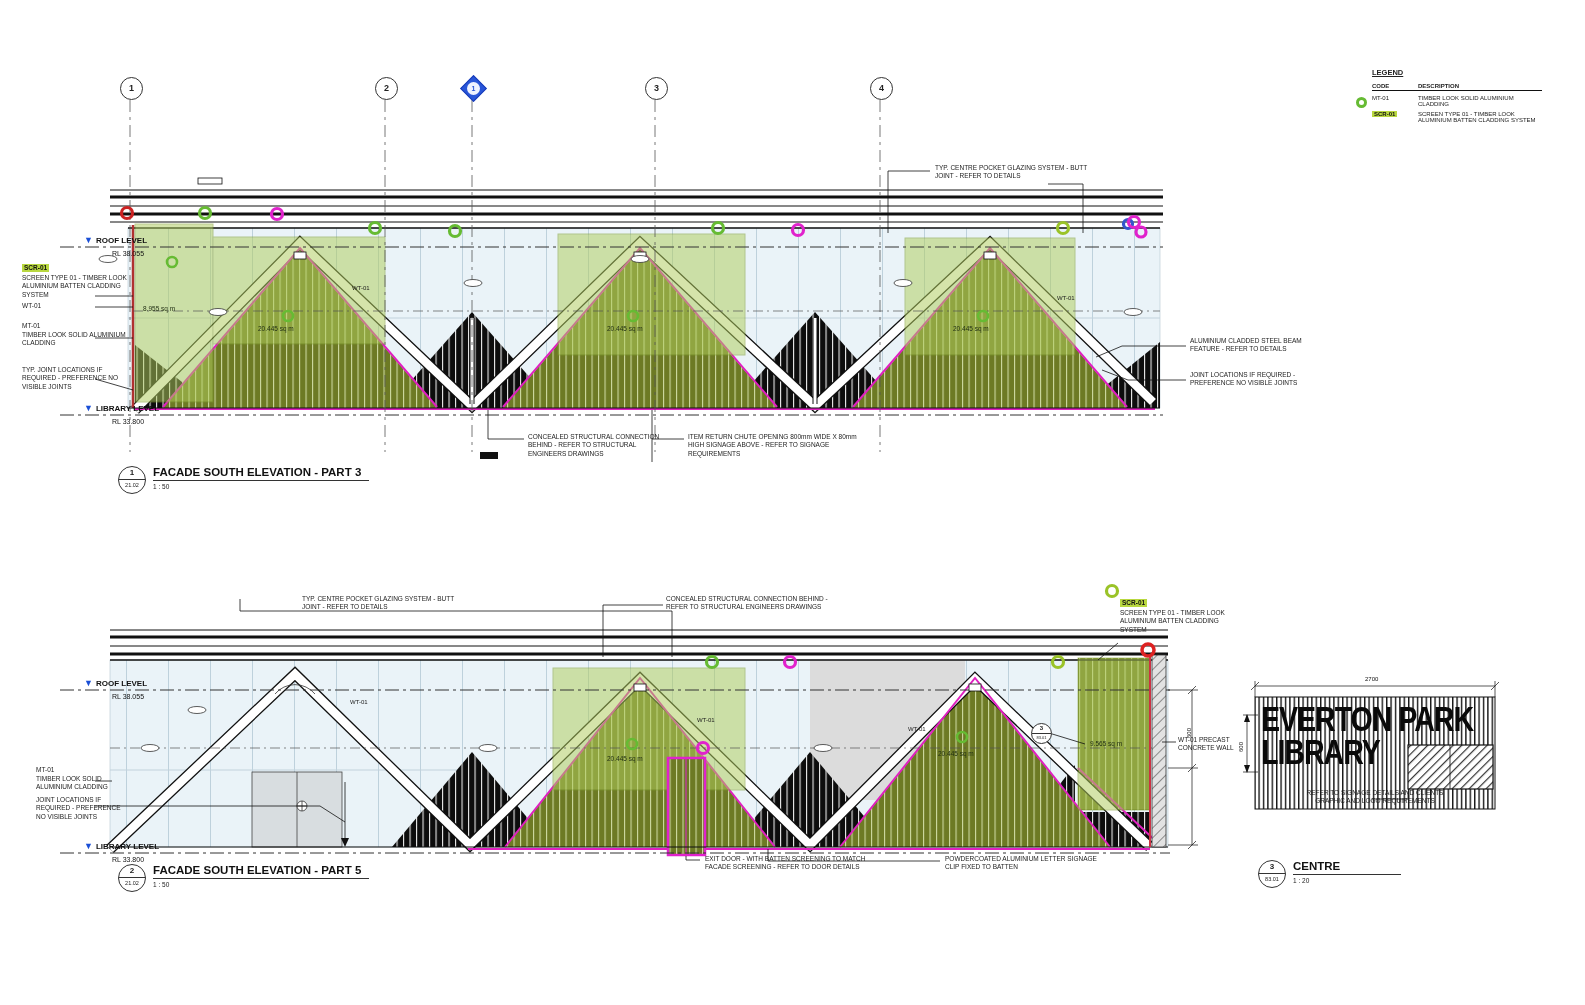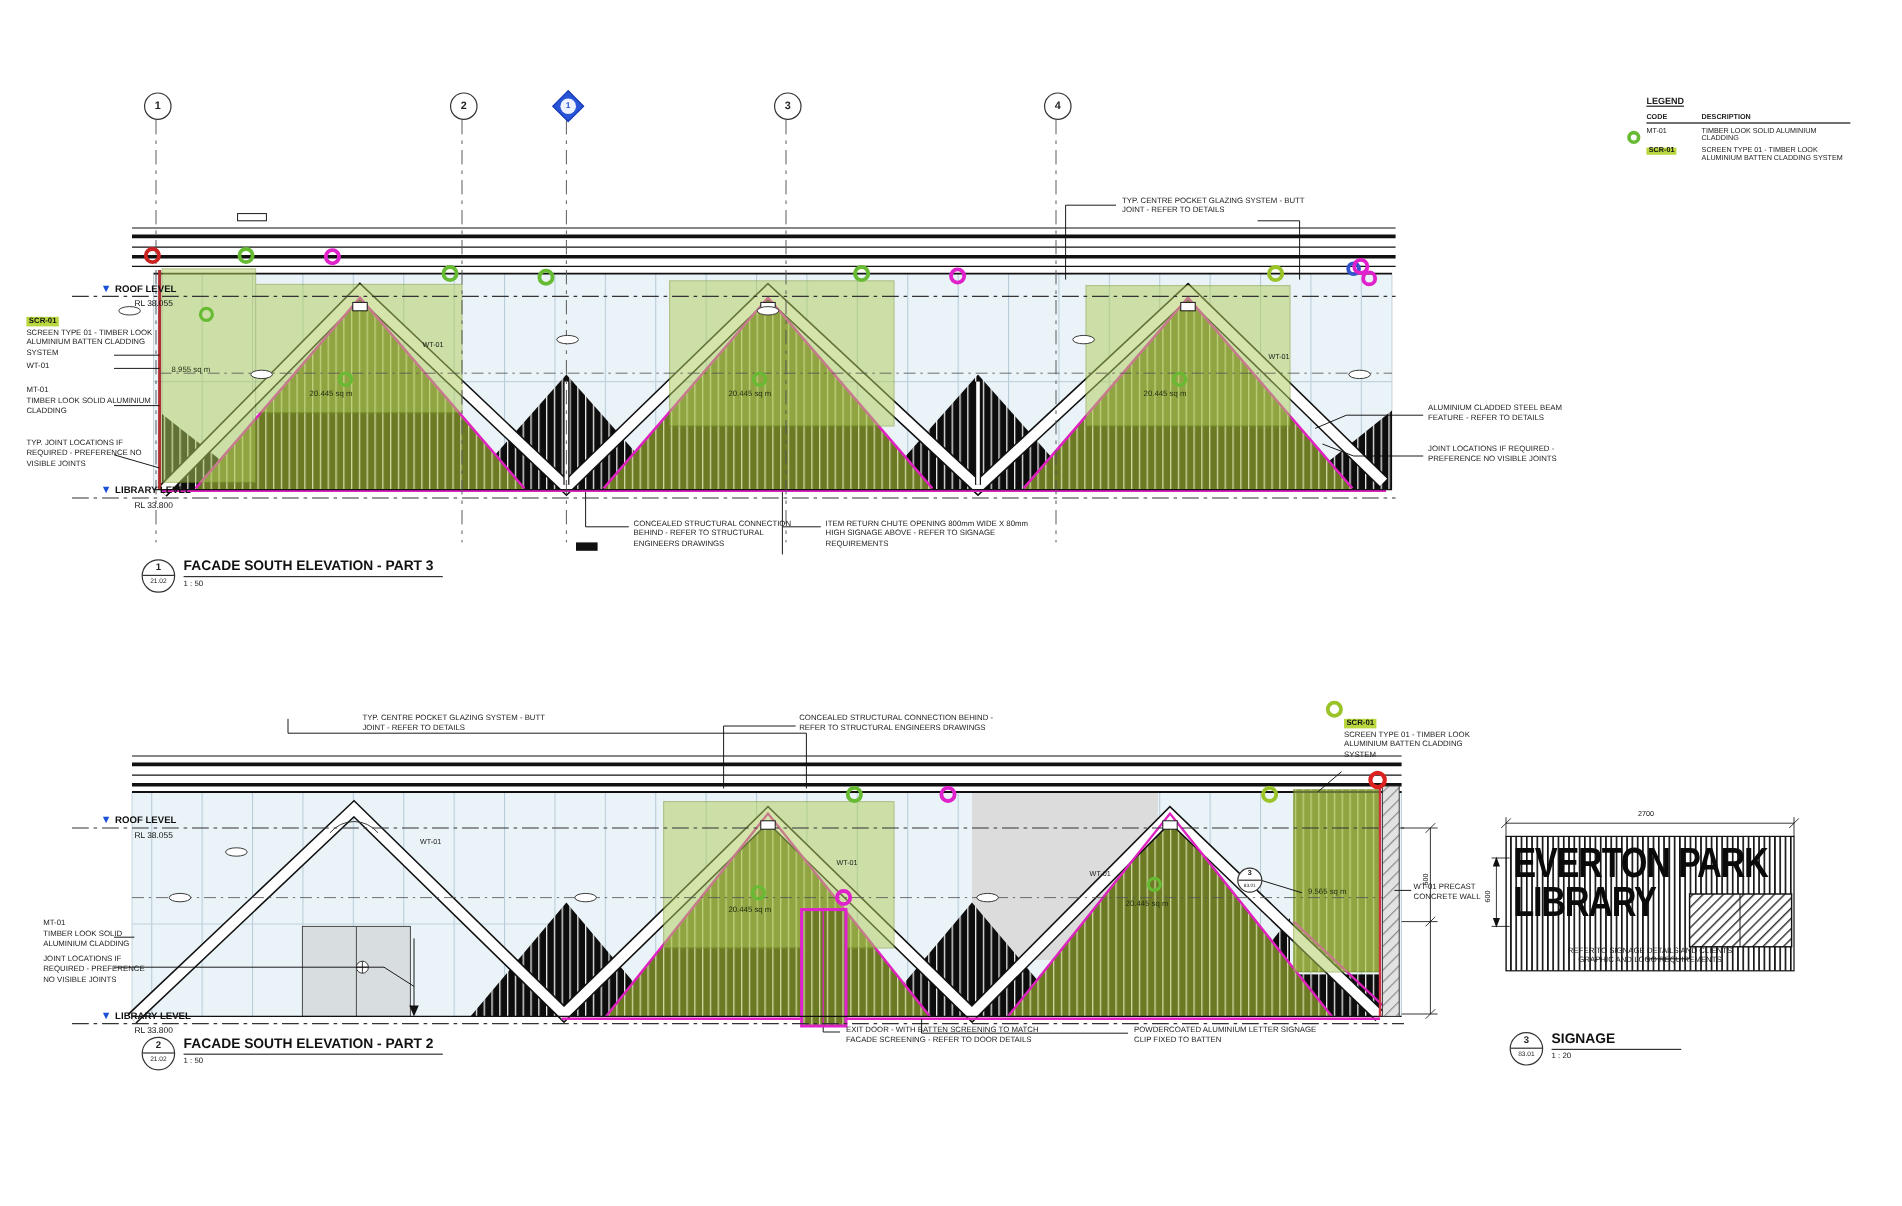--- a/index.html
+++ b/index.html
@@ -21,21 +21,21 @@
            border-radius:50%;transform:rotate(-45deg);text-align:center;font-size:7px;
            font-weight:bold;color:#2855d8;line-height:13px;}
   .title-block{position:absolute;display:flex;align-items:flex-start;gap:7px;}
   .ref-circle{width:26px;height:26px;border:1.2px solid #333;border-radius:50%;background:#fff;
               display:flex;flex-direction:column;align-items:center;flex:none;}
   .ref-top{font-size:8px;font-weight:bold;line-height:12px;}
   .ref-bot{font-size:5.5px;line-height:10px;border-top:1px solid #333;width:100%;text-align:center;}
   .dwg-title{font-size:11.5px;font-weight:bold;color:#111;border-bottom:1.5px solid #333;
              padding:0 8px 2px 0;white-space:nowrap;}
   .dwg-scale{font-size:6.5px;margin-top:2px;}
-  .legend{position:absolute;left:1372px;top:80px;width:170px;font-size:6px;}
+  .legend{position:absolute;left:1372px;top:68px;width:170px;font-size:6px;}
   .legend-title{font-size:7.5px;font-weight:bold;text-decoration:underline;margin-bottom:6px;}
   .legend-head{display:grid;grid-template-columns:46px 1fr;font-weight:bold;
                border-bottom:1.6px solid #111;padding-bottom:1px;}
   .legend-row{display:grid;grid-template-columns:46px 1fr;margin-top:4px;position:relative;}
   .donut{display:inline-block;width:11px;height:11px;border-radius:50%;border:3px solid #66bb33;
          box-sizing:border-box;}
   .legend-donut{position:absolute;left:-16px;top:2px;}
   .sign-letters{position:absolute;font-weight:bold;font-size:27px;line-height:26px;color:#0a0a0a;
                 transform:scale(1.06,1.3);transform-origin:0 0;letter-spacing:-1px;white-space:nowrap;}
   .dim-text{position:absolute;font-size:6px;color:#111;}
@@ -402,35 +402,35 @@
   <span class="ref-bot">83.01</span>
 </div>
 <div class="dim-text dim-vert" style="left:1186px;top:738px;">600</div>
 
 <div class="title-block" style="left:118px;top:864px;">
   <div class="ref-circle">
     <span class="ref-top">2</span>
     <span class="ref-bot">21.02</span>
   </div>
   <div>
-    <div class="dwg-title">FACADE SOUTH ELEVATION - PART 2</div>
+    <div class="dwg-title">FACADE SOUTH ELEVATION - PART 5</div>
     <div class="dwg-scale">1 : 50</div>
   </div>
 </div>
 
 <div class="sign-letters" style="left:1261px;top:702px;">EVERTON PARK</div>
 <div class="sign-letters" style="left:1261px;top:735px;">LIBRARY</div>
 <div class="dim-text" style="left:1365px;top:676px;">2700</div>
 <div class="dim-text dim-vert" style="left:1238px;top:752px;">600</div>
 <div class="ann ctr" style="left:1300px;top:789px;width:150px;">REFER TO SIGNAGE DETAILS AND CLIENTS GRAPHIC AND LOGO REQUIREMENTS</div>
 
 <div class="title-block" style="left:1258px;top:860px;">
   <div class="ref-circle">
     <span class="ref-top">3</span>
     <span class="ref-bot">83.01</span>
   </div>
   <div>
-    <div class="dwg-title" style="min-width:100px;">SIGNAGE</div>
+    <div class="dwg-title" style="min-width:100px;">CENTRE</div>
     <div class="dwg-scale">1 : 20</div>
   </div>
 </div>
 
 </div>
 
 </body></html>

